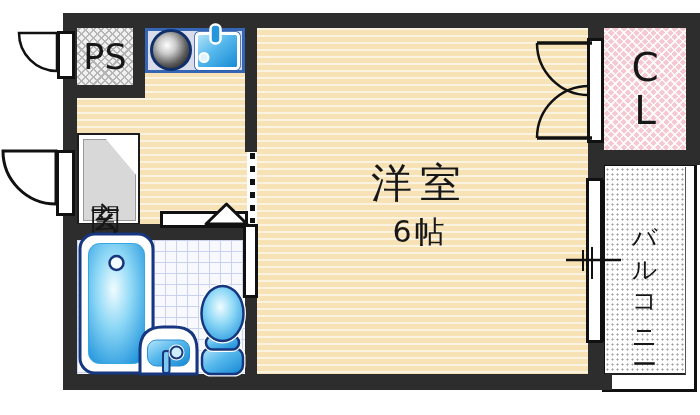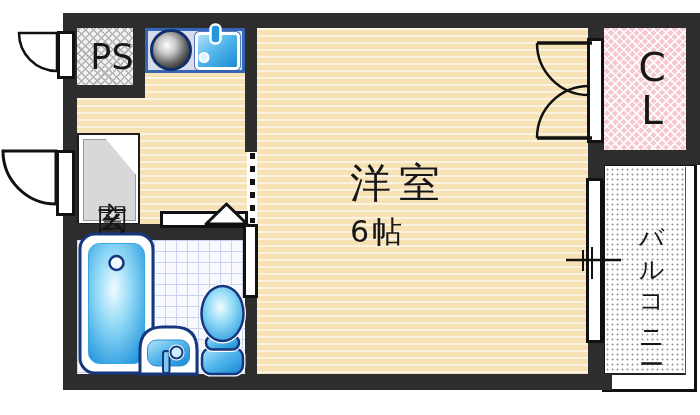--- a/index.html
+++ b/index.html
@@ -5,21 +5,21 @@
   html,body{margin:0;padding:0;background:#ffffff;}
   #plan{position:relative;width:700px;height:415px;background:#ffffff;overflow:hidden;
         font-family:"DejaVu Sans","Liberation Sans",sans-serif;}
   .abs{position:absolute;box-sizing:border-box;}
 
   
   .floor{z-index:10;}
   .wall{z-index:20;background:#2d2d2d;}
   .panel{z-index:30;background:#ffffff;border:3px solid #111;}
   #fixtures{z-index:40;position:absolute;left:0;top:0;pointer-events:none;}
-  .lbl{z-index:50;color:#171717;font-weight:500;margin-left:7px;}
+  .lbl{z-index:50;color:#171717;font-weight:500;}
 
   
   .wood{background-color:#f6e2b4;
         background-image:repeating-linear-gradient(to bottom,rgba(255,255,255,.6) 0 2px,rgba(255,255,255,0) 2px 7px);}
   .hatch-gray{background-color:#f0f0f0;
         background-image:repeating-linear-gradient(45deg,#b5b5b5 0 1.5px,transparent 1.5px 5.5px),
                          repeating-linear-gradient(-45deg,#b5b5b5 0 1.5px,transparent 1.5px 5.5px);}
   .hatch-pink{background-color:#f6c9d2;
         background-image:repeating-linear-gradient(45deg,rgba(255,255,255,.85) 0 1.6px,transparent 1.6px 6px),
                          repeating-linear-gradient(-45deg,rgba(255,255,255,.85) 0 1.6px,transparent 1.6px 6px);}
@@ -43,21 +43,21 @@
              background:repeating-linear-gradient(to bottom,#111 0 6px,transparent 6px 13px);}
 
   .balcony-box{z-index:12;background:#ffffff;border:3px solid #111;}
   .balcony-dots{position:absolute;left:0;top:1px;width:80px;height:206px;
                 border-right:1px solid #555;border-bottom:2px solid #222;}
 
   .vtext{writing-mode:vertical-rl;text-orientation:mixed;text-align:center;}
   .lbl-ps{left:77px;top:28px;width:56px;height:57px;display:flex;align-items:center;justify-content:center;
           font-size:35px;letter-spacing:0;}
   .lbl-genkan{left:91px;top:141px;width:35px;height:84px;font-size:29px;letter-spacing:5px;}
-  .lbl-room{left:343px;top:158px;width:200px;text-align:left;}
+  .lbl-room{left:320px;top:158px;width:200px;text-align:center;}
   .lbl-room .rn{font-size:41px;letter-spacing:8px;line-height:50px;}
   .lbl-room .rs{font-size:30px;letter-spacing:3px;line-height:48px;}
   .lbl-cl{left:604px;top:46px;width:82px;text-align:center;font-size:39px;line-height:43px;}
   .lbl-balcony{left:628px;top:183px;width:33px;height:200px;font-size:25px;letter-spacing:7px;}
 </style>
 </head>
 <body>
 
 <div id="plan">
 

